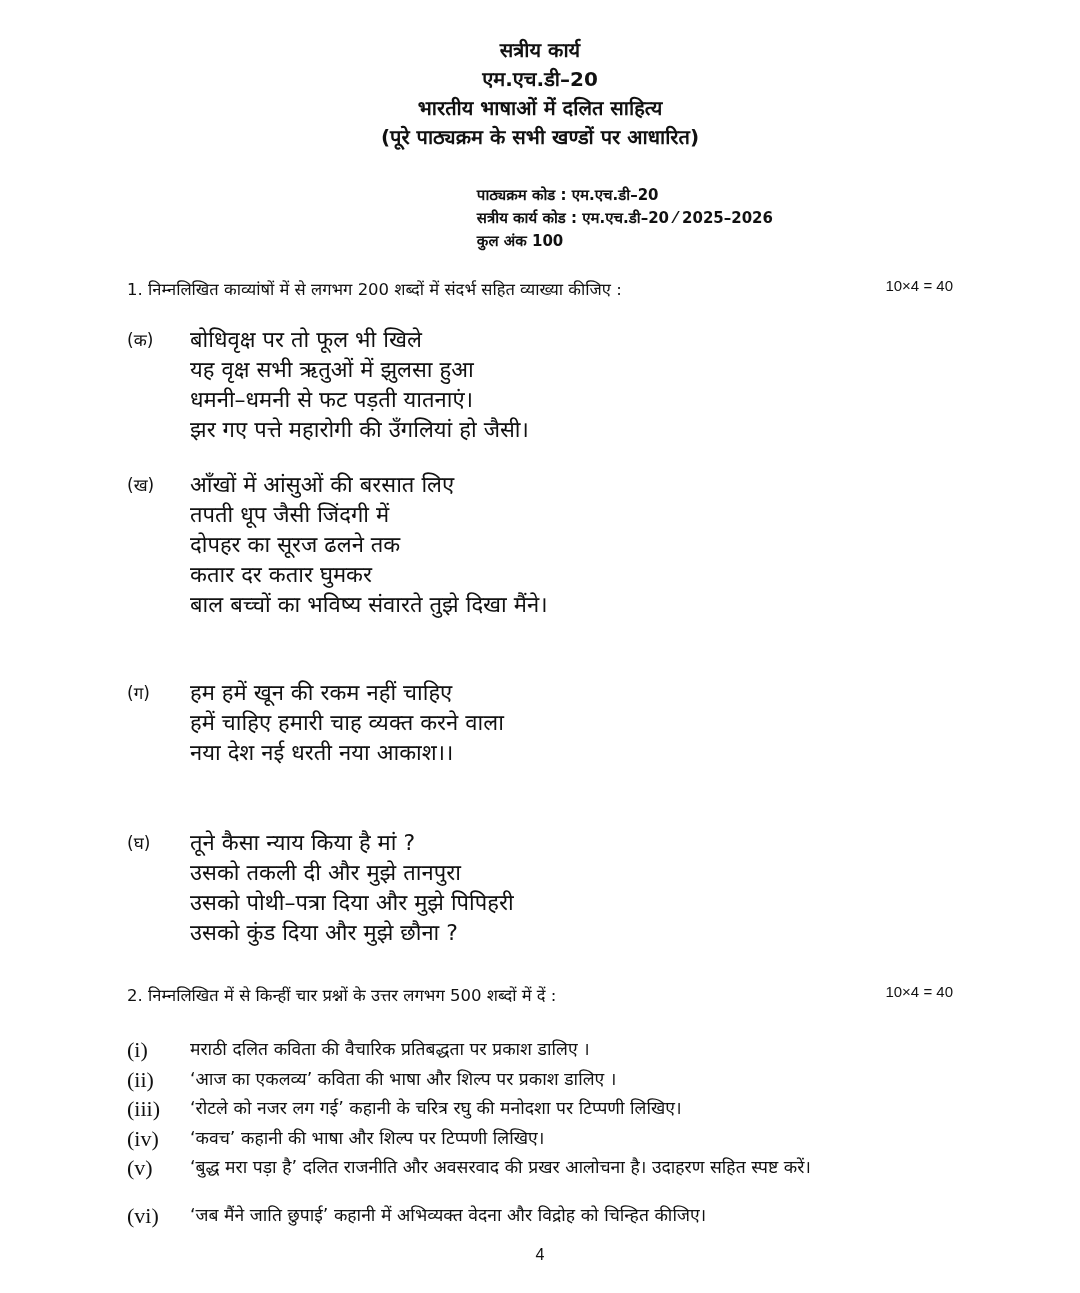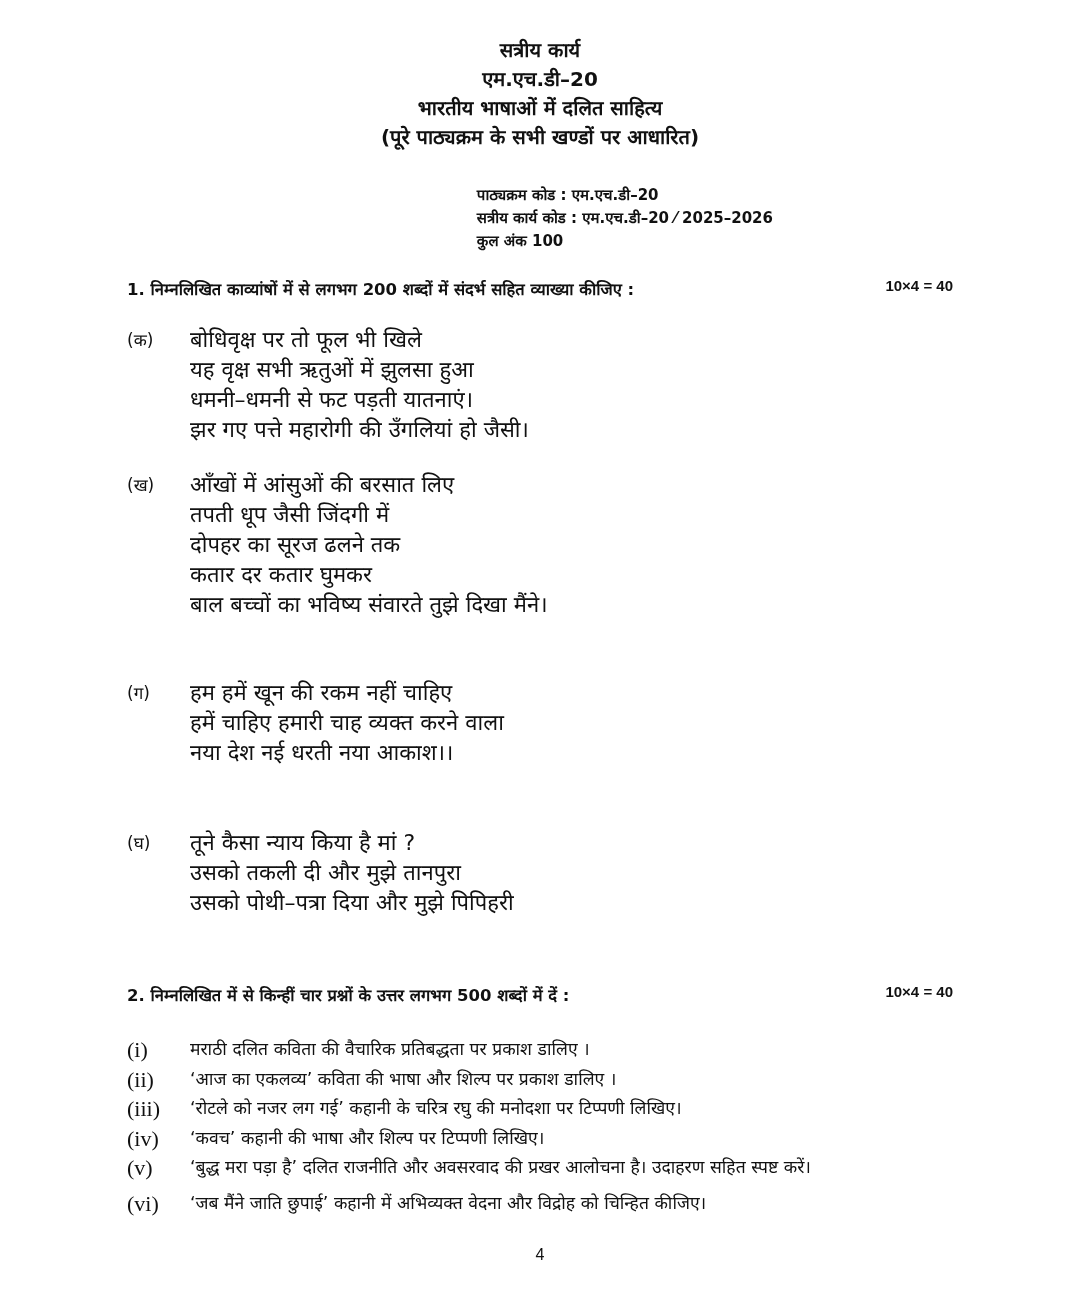--- a/index.html
+++ b/index.html
@@ -6,31 +6,31 @@
     body {
       width: 1080px; height: 1293px; position: relative; overflow: hidden;
       color: #111111;
       font-family: "DejaVu Sans", "Liberation Sans", sans-serif;
     }
     .page { position: absolute; left: 0; top: 0; width: 900px; height: 1293px; }
     .title-block { position: absolute; left: 0; top: 36px; width: 1080px; text-align: center; font-weight: bold; }
     .title-line { font-size: 19px; line-height: 29px; }
     .title-line.big { font-size: 20px; }
     .meta-block { position: absolute; right: 127px; top: 184px; text-align: left; font-weight: bold; font-size: 15px; line-height: 23px; }
-    .q-head { position: absolute; left: 127px; width: 826px; font-weight: bold; font-size: 16.5px; display: flex; justify-content: space-between; white-space: nowrap; }
+    .q-head { position: absolute; left: 127px; width: 826px; font-weight: normal; font-size: 16.5px; display: flex; justify-content: space-between; white-space: nowrap; }
     .q-head .marks { font-family: "Liberation Sans", sans-serif; font-size: 15px; }
     .passage { position: absolute; left: 127px; display: flex; }
     .passage .label { width: 63px; font-size: 17px; line-height: 30px; }
     .passage .lines { font-size: 22px; line-height: 30px; }
     .passage .line { white-space: nowrap; }
     .sub-list { position: absolute; left: 127px; top: 1035px; width: 830px; }
     .sub-item { display: flex; font-size: 17.5px; line-height: 29.5px; }
     .sub-item .num { width: 63px; font-family: "Liberation Serif", "DejaVu Serif", serif; font-size: 22px; flex-shrink: 0; }
     .sub-item .txt { flex: 1; }
-    .sub-item.gap { margin-top: 6px; }
+    .sub-item.gap { margin-top: 18px; }
     .page-num { position: absolute; left: 0; top: 1246px; width: 1080px; text-align: center; font-size: 16px; font-family: "Liberation Sans", sans-serif; }
   </style>
 </head>
 <body>
 
 <div class="page">
 
   <div class="title-block">
     <div class="title-line big">सत्रीय कार्य</div>
     <div class="title-line big">एम.एच.डी–20</div>
@@ -78,20 +78,21 @@
       <div class="line">नया देश नई धरती नया आकाश।।</div>
     </div>
   </div>
 
   <div class="passage" style="top:828px;">
     <div class="label">(घ)</div>
     <div class="lines">
       <div class="line">तूने कैसा न्याय किया है मां ?</div>
       <div class="line">उसको तकली दी और मुझे तानपुरा</div>
       <div class="line">उसको पोथी–पत्रा दिया और मुझे पिपिहरी</div>
+      <div class="line">उसको कुंड दिया और मुझे छौना ?</div>
     </div>
   </div>
 
   <div class="q-head" style="top:983px;">
     <span>2. निम्नलिखित में से किन्हीं चार प्रश्नों के उत्तर लगभग 500 शब्दों में दें :</span>
     <span class="marks">10×4 = 40</span>
   </div>
 
   <div class="sub-list">
     <div class="sub-item">

